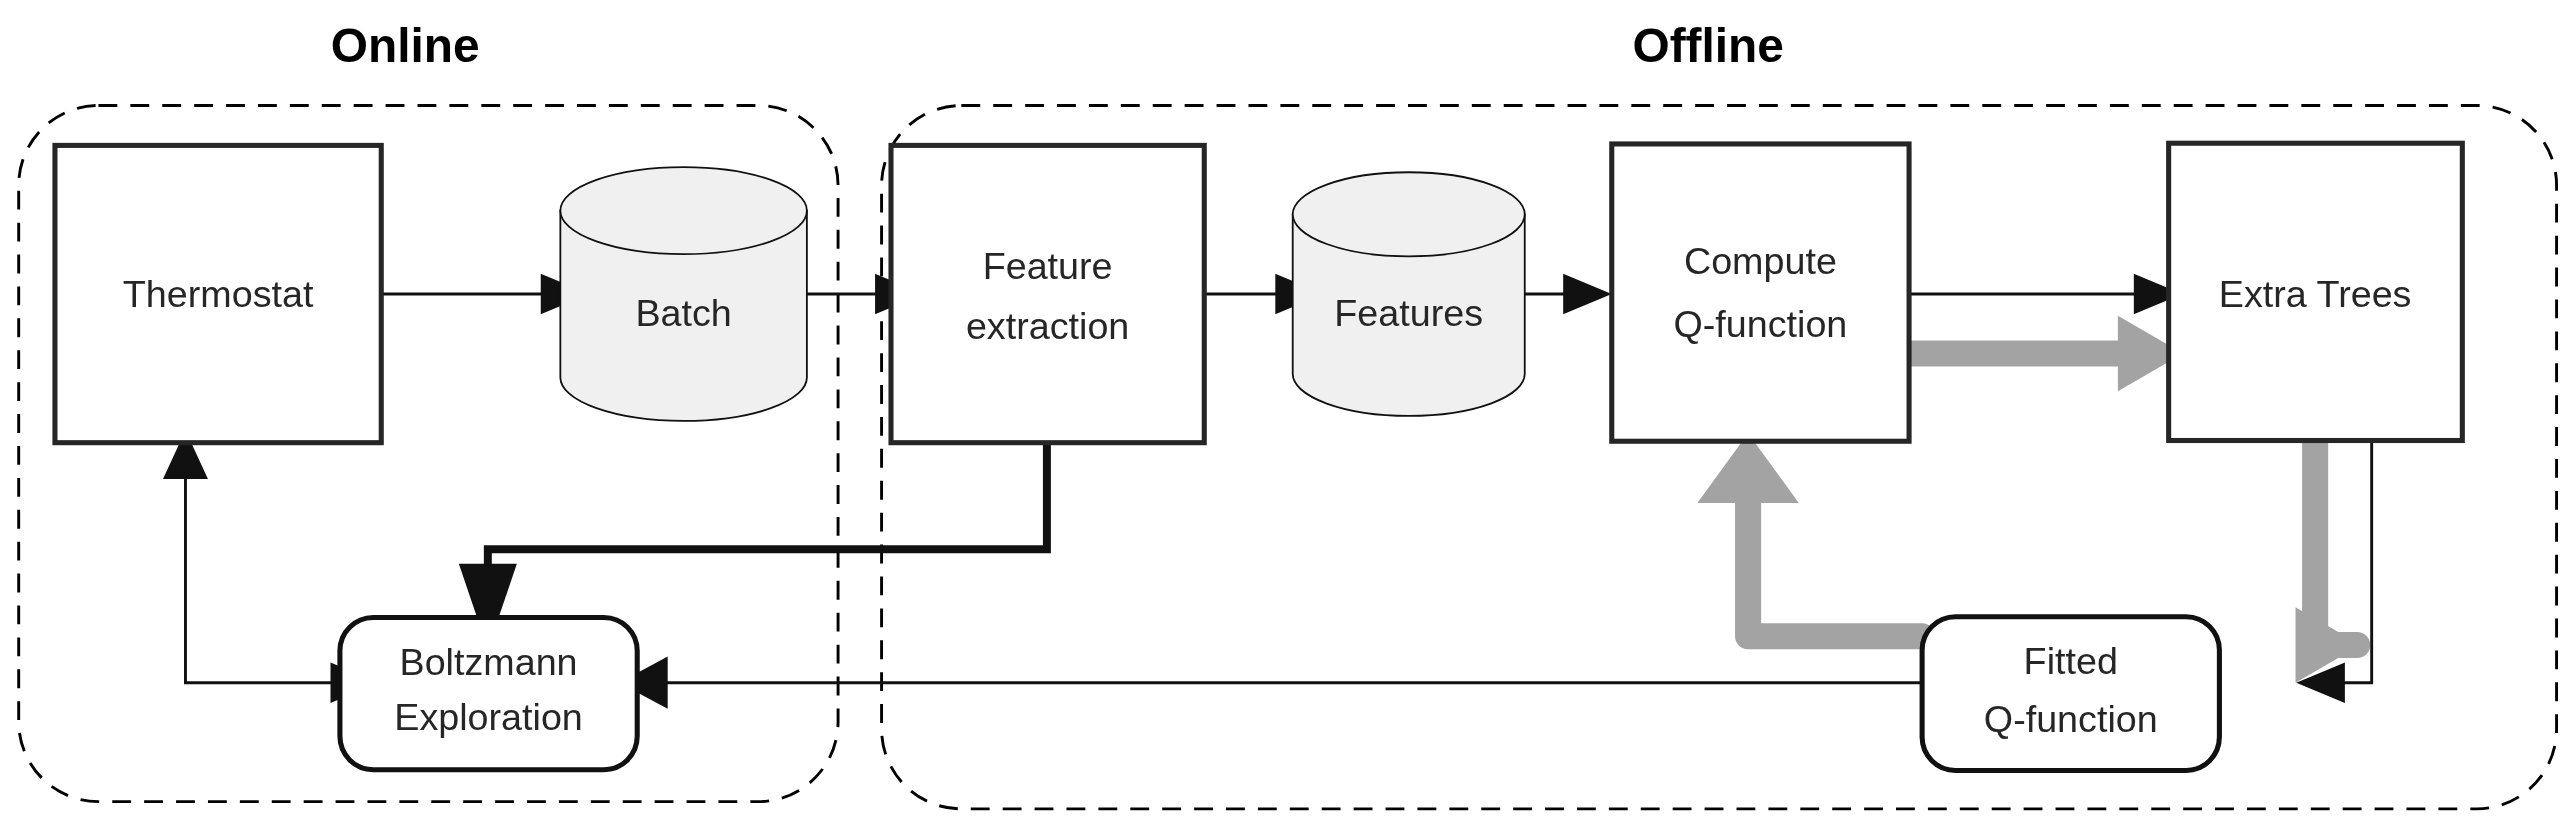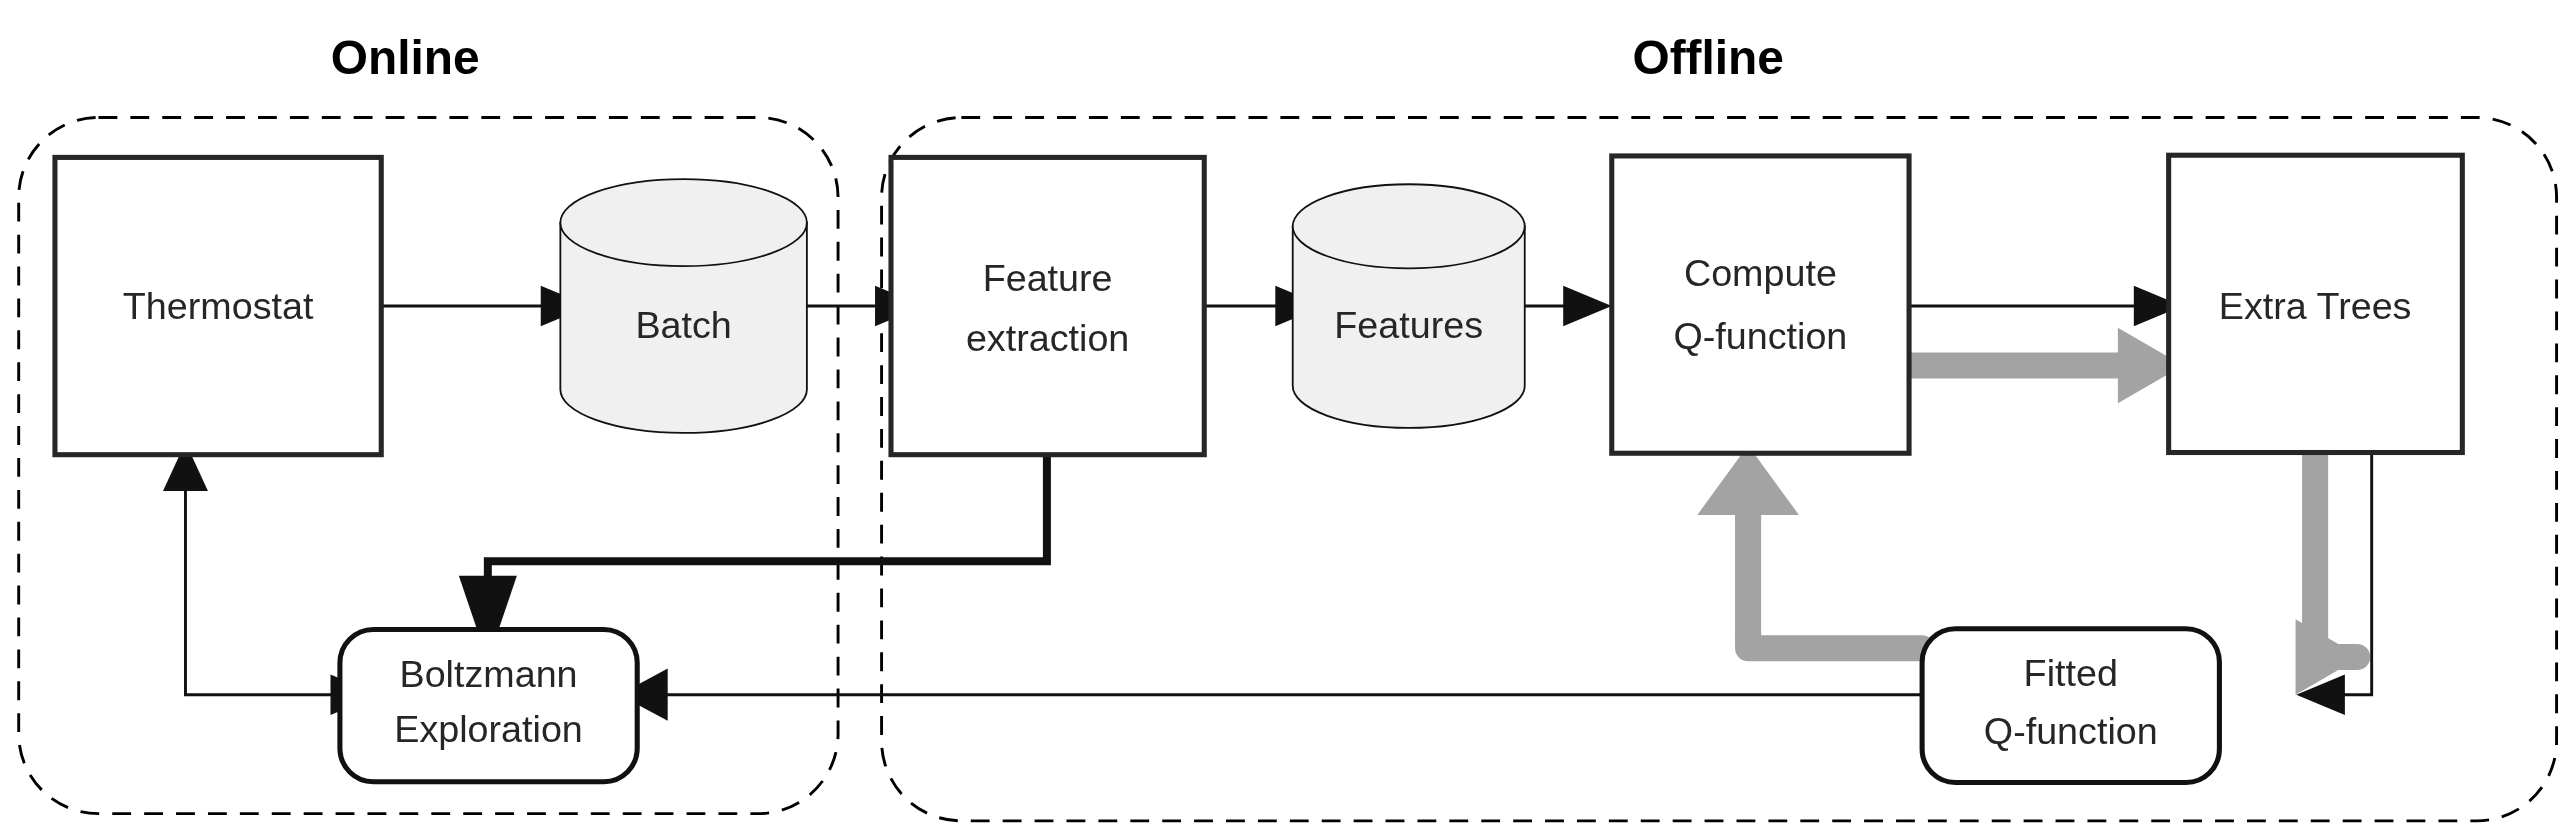--- a/index.html
+++ b/index.html
@@ -10,21 +10,21 @@
   body {
     width: 2576px;
     height: 823px;
     font-family: "Liberation Sans", sans-serif;
     overflow: hidden;
     position: relative;
   }
   #diagram-root {
     position: absolute;
     left: 0;
-    top: 16px;
+    top: 4px;
     width: 2576px;
     height: 650px;
   }
   svg#flow {
     display: block;
     width: 2576px;
     height: 823px;
   }
   .section-title {
     font-family: "Liberation Sans", sans-serif;

